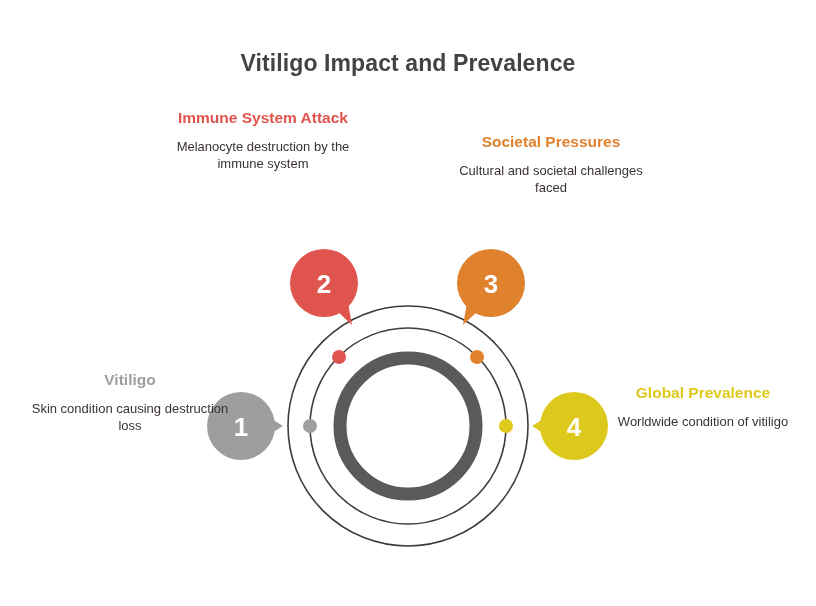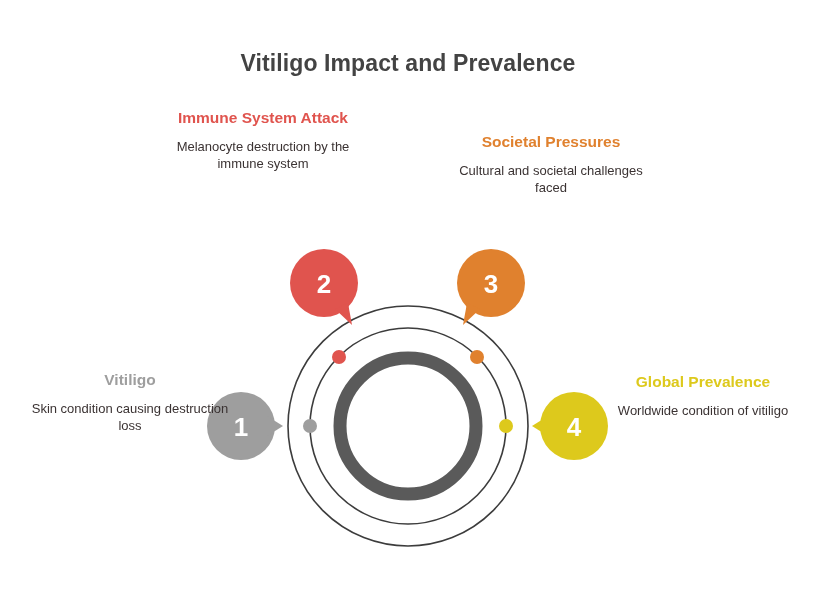--- a/index.html
+++ b/index.html
@@ -47,21 +47,21 @@
   }
   .label-desc {
     font-size: 13px;
     line-height: 1.35;
     color: #3b3333;
   }
 
   .block-1 { left: 30px;  top: 370px; width: 200px; }
   .block-2 { left: 172px; top: 108px; width: 182px; }
   .block-3 { left: 458px; top: 132px; width: 186px; text-align: center; }
-  .block-4 { left: 606px; top: 372px; width: 194px; }
+  .block-4 { left: 606px; top: 383px; width: 194px; }
 
   
   .rings {
     position: absolute;
     left: 286px;
     top: 304px;
     width: 244px;
     height: 244px;
   }
   .ring-svg { display: block; }

